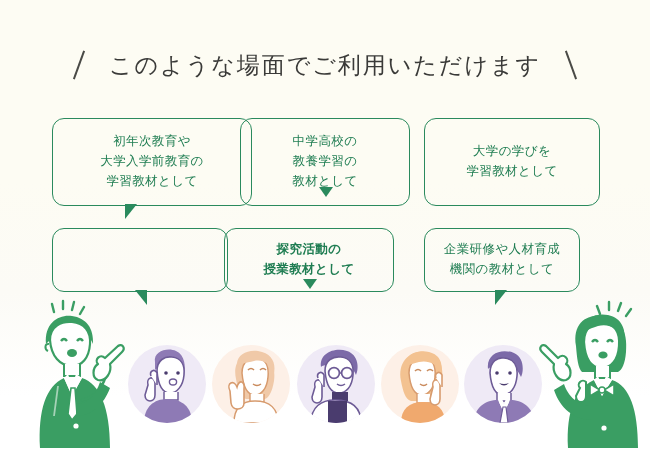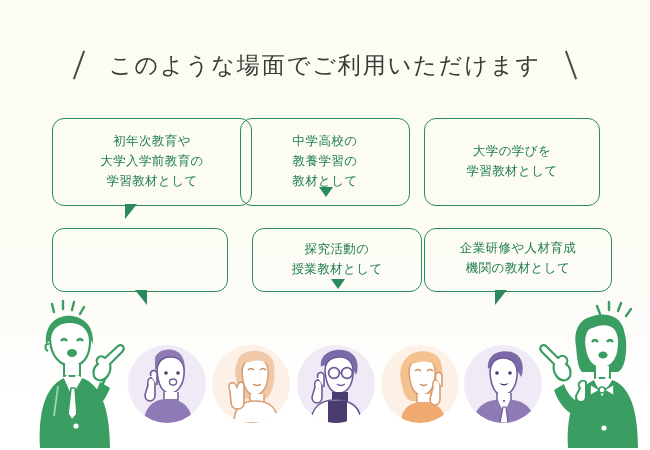--- a/index.html
+++ b/index.html
@@ -42,22 +42,22 @@
   .bx .txt {
     color:#1f7d52; font-size:12.5px; line-height:1.58; letter-spacing:0.4px;
     white-space:pre-line;
   }
   
   #box0 { left:52px;  top:0px;  width:200px; height:88px; }
   #box1 { left:240px; top:0px;  width:170px; height:88px; }
   #box2 { left:424px; top:0px;  width:176px; height:88px; }
   
   #box3 { left:52px;  top:110px; width:176px; height:64px; }
-  #box4 { left:252px; top:110px; width:170px; height:64px; }
-  #box5 { left:424px; top:110px; width:188px; height:64px;font-family:Liberation Mono, monospace; }
+  #box4 { left:224px; top:110px; width:170px; height:64px;font-weight:bold; }
+  #box5 { left:424px; top:110px; width:156px; height:64px; }
 
   
   .tail { position:absolute; width:0; height:0; }
   .tail-dr { 
     border-top:15px solid #2a8a5d;
     border-right:12px solid transparent;
   }
   .tail-dl { 
     border-top:15px solid #2a8a5d;
     border-left:12px solid transparent;

